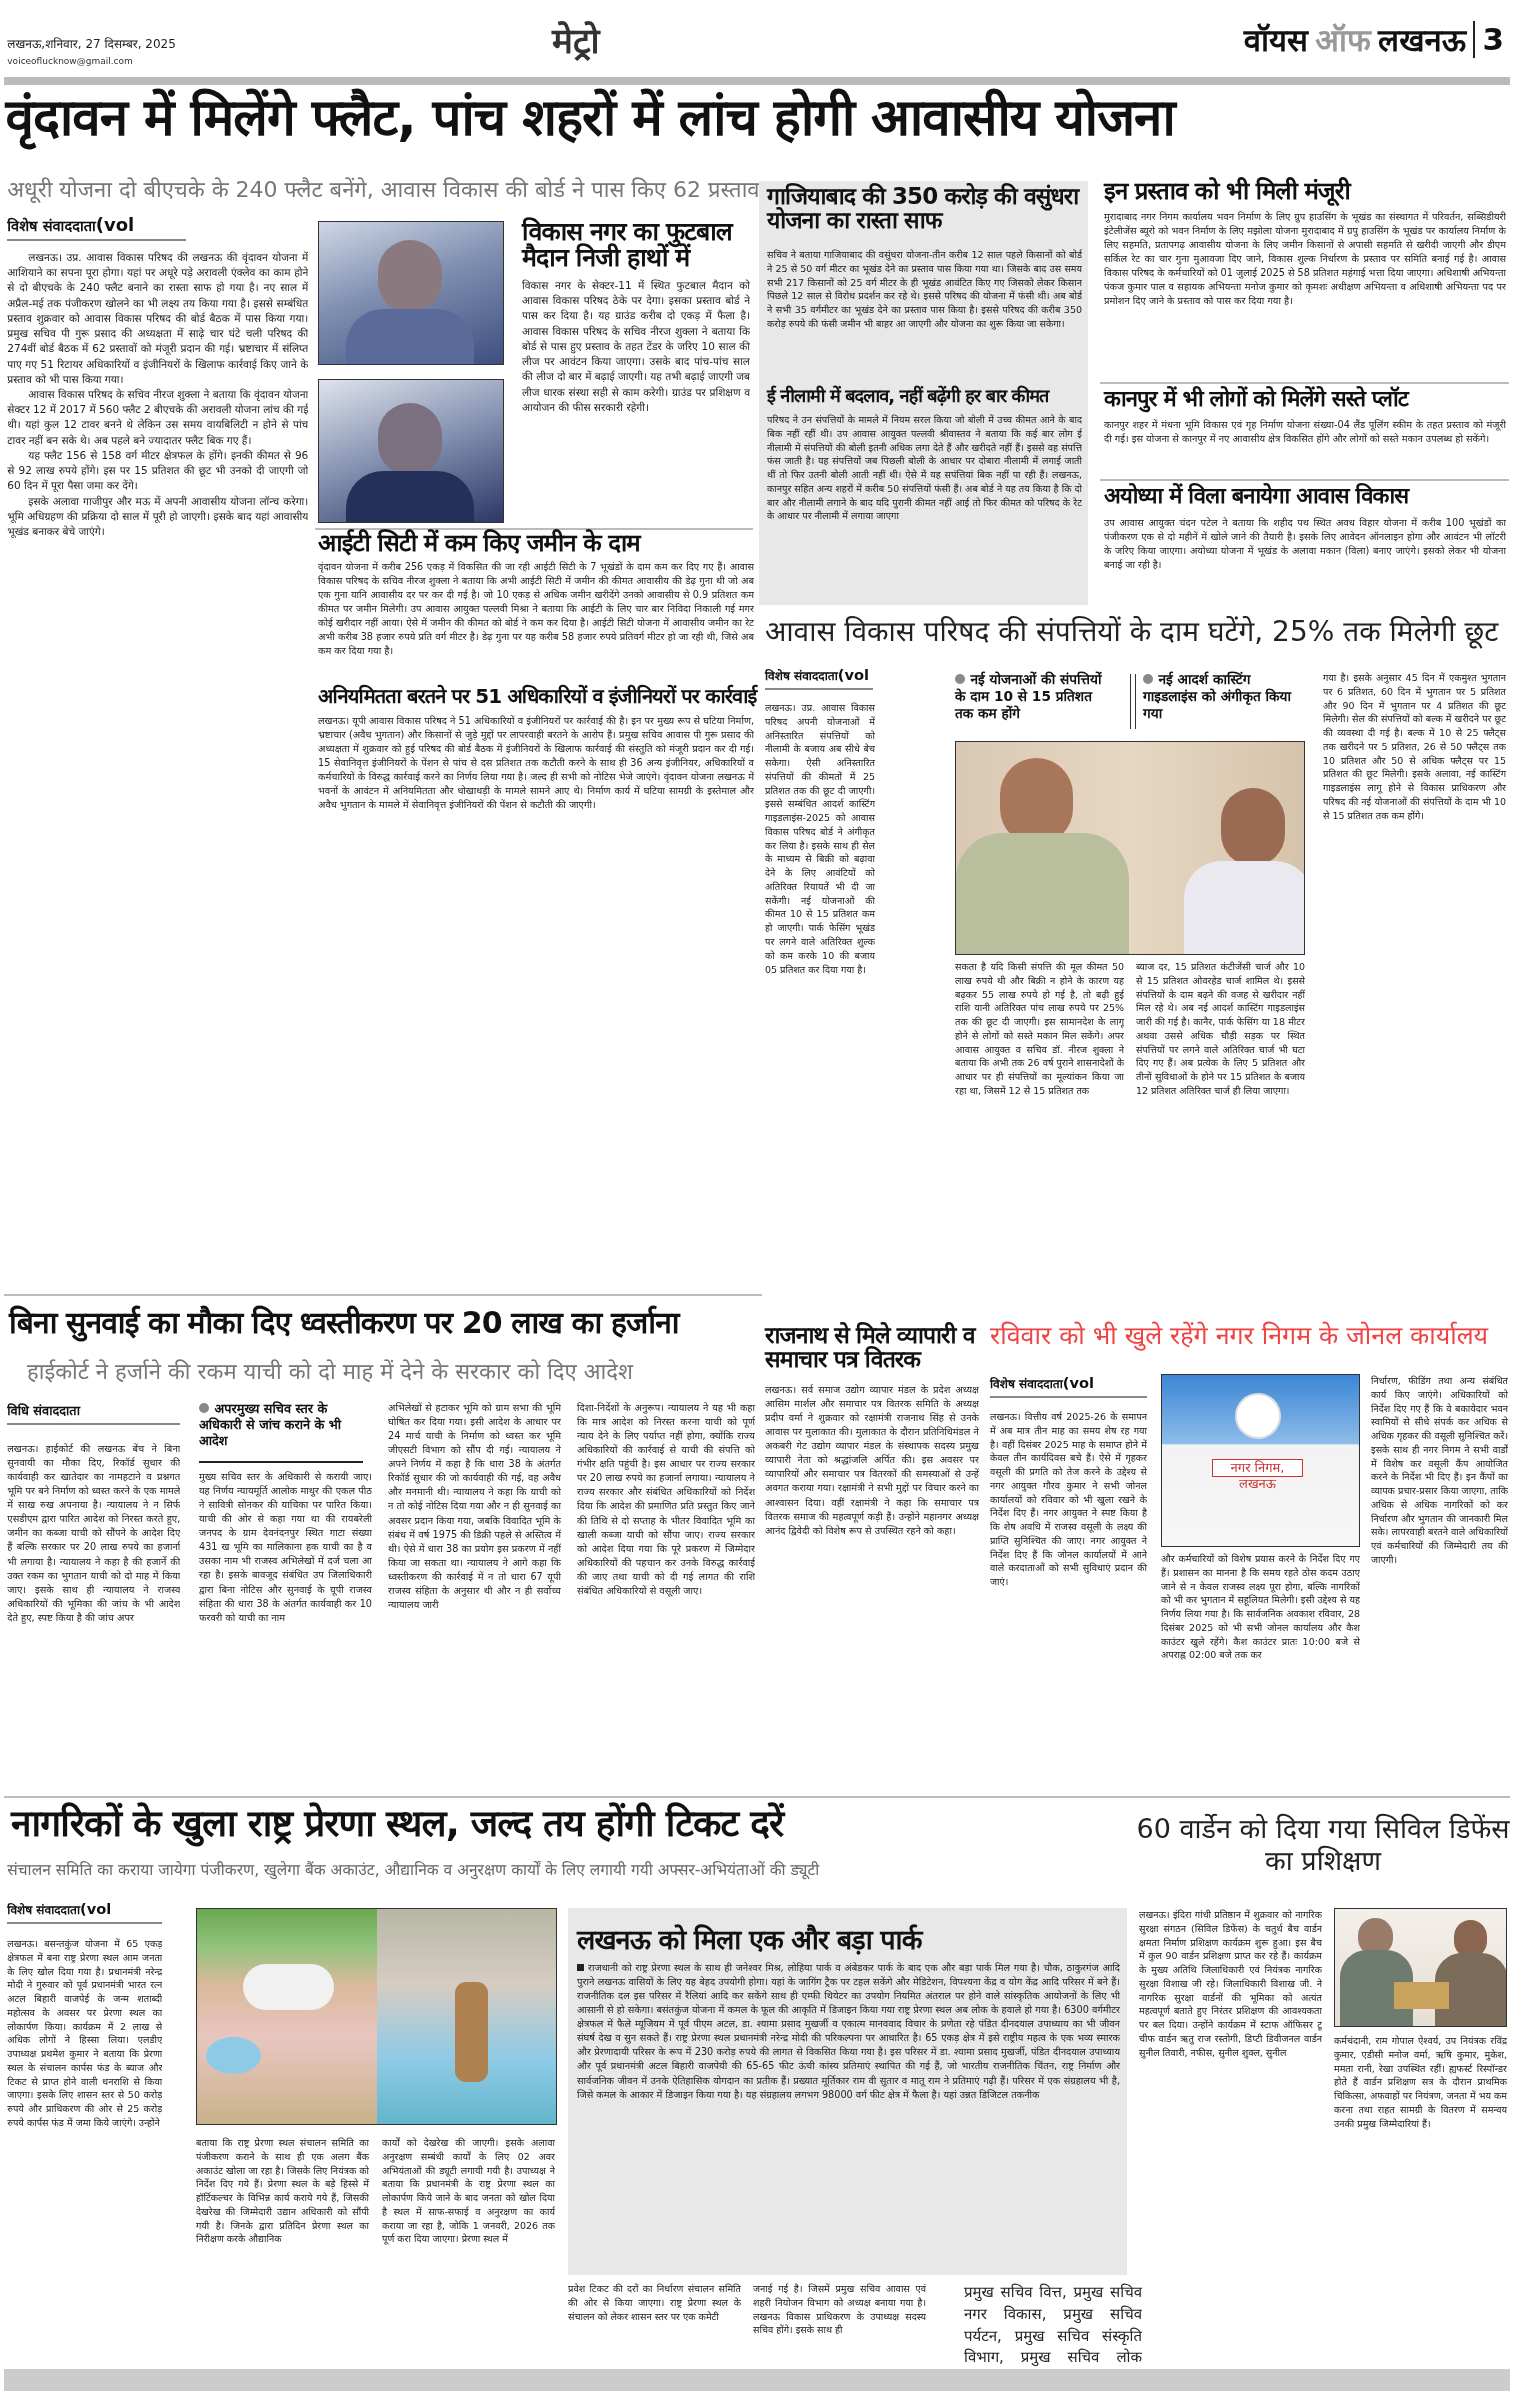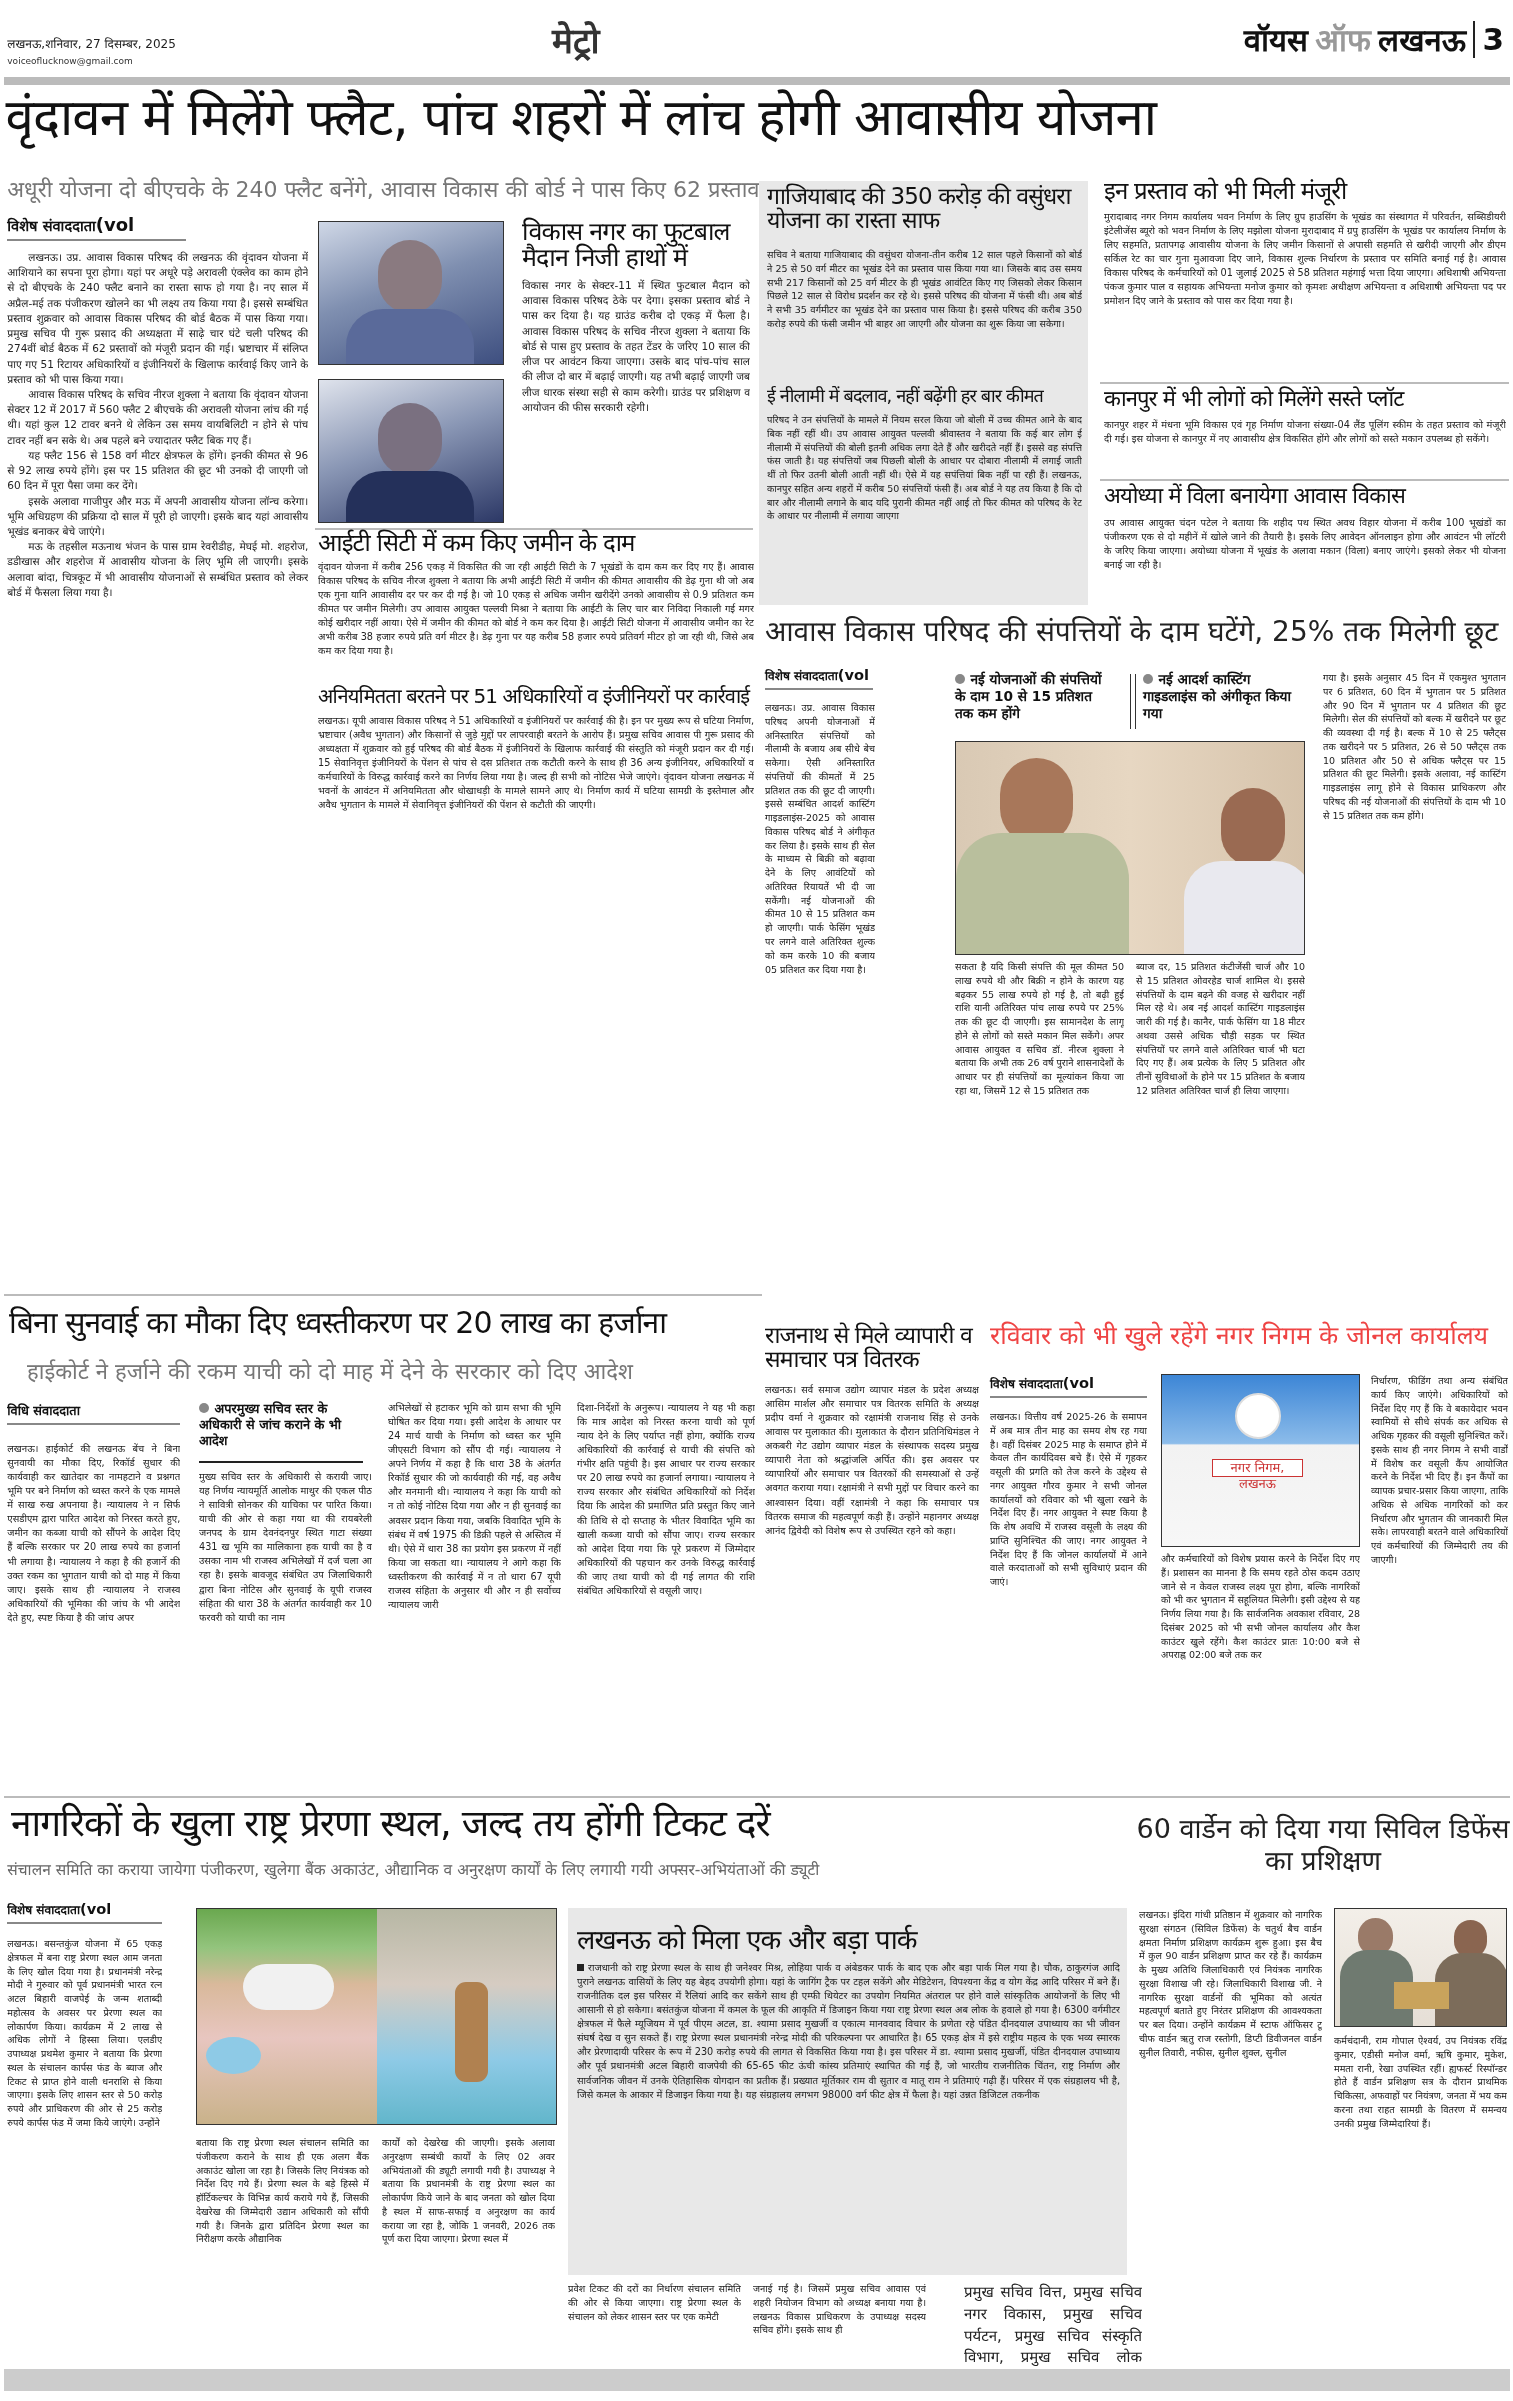--- a/index.html
+++ b/index.html
@@ -5,21 +5,21 @@
 *{box-sizing:border-box;margin:0;padding:0}
 body{width:1513px;height:2401px;background:#fff;font-family:"DejaVu Sans",sans-serif;color:#111;overflow:hidden;position:relative}
 .abs{position:absolute}
 .mast-left{left:7.3px;top:35px;font-size:12px;color:#222}
 .mast-left .email{font-size:9px;color:#333;margin-top:3.7px}
 .mast-section{left:552px;top:16.4px;font-size:35px;font-weight:bold;color:#333;font-family:"DejaVu Serif",serif}
 .mast-brand{right:9px;top:18px;font-size:31px;font-weight:bold;display:flex;align-items:center;gap:7.3px}
 .mast-brand .mid{color:#999}
 .mast-brand .bar{width:1.8px;height:37px;background:#222}
 .topbar{left:3.7px;top:77px;width:1506px;height:8.2px;background:#bbb}
-.h1{font-weight:normal;line-height:1.05;color:#111;letter-spacing:-0.9px}
+.h1{font-weight:bold;line-height:1.05;color:#111;letter-spacing:-0.9px}
 .sub{color:#777;line-height:1.1}
 .body{font-size:10.5px;line-height:1.45;color:#222;text-align:justify;overflow:hidden}
 .body p{text-indent:2em}
 .byline{font-size:14.6px;font-weight:bold;border-bottom:2.7px solid #888;padding-bottom:3.7px}
 .byline .vol{font-size:18px}
 .shade{background:#e8e8e8}
 .photo{border:1.8px solid #333;overflow:hidden}
 .rule{background:#bbb}
 .bullet{font-size:13.7px;font-weight:bold;line-height:1.25}
 .bullet .dot{display:inline-block;width:10px;height:10px;border-radius:50%;background:#888;margin-right:5.5px}
@@ -45,21 +45,20 @@
 
 <div class="abs h1" style="left:5.5px;top:91px;width:1506px;font-size:51px;white-space:nowrap">वृंदावन में मिलेंगे फ्लैट, पांच शहरों में लांच होगी आवासीय योजना</div>
 <div class="abs sub" style="left:7.3px;top:178px;width:748px;font-size:22px;white-space:nowrap">अधूरी योजना दो बीएचके के 240 फ्लैट बनेंगे, आवास विकास की बोर्ड ने पास किए 62 प्रस्ताव</div>
 
 <div class="abs byline" style="left:7.3px;top:214px;width:179px"><span>विशेष संवाददाता</span><span class="vol">(vol</span></div>
 <div class="abs body col" style="left:7.3px;top:250px;width:301px;height:1041px">
   <p>लखनऊ। उप्र. आवास विकास परिषद की लखनऊ की वृंदावन योजना में आशियाने का सपना पूरा होगा। यहां पर अधूरे पड़े अरावली एंक्लेव का काम होने से दो बीएचके के 240 फ्लैट बनाने का रास्ता साफ हो गया है। नए साल में अप्रैल-मई तक पंजीकरण खोलने का भी लक्ष्य तय किया गया है। इससे सम्बंधित प्रस्ताव शुक्रवार को आवास विकास परिषद की बोर्ड बैठक में पास किया गया। प्रमुख सचिव पी गुरू प्रसाद की अध्यक्षता में साढ़े चार घंटे चली परिषद की 274वीं बोर्ड बैठक में 62 प्रस्तावों को मंजूरी प्रदान की गई। भ्रष्टाचार में संलिप्त पाए गए 51 रिटायर अधिकारियों व इंजीनियरों के खिलाफ कार्रवाई किए जाने के प्रस्ताव को भी पास किया गया।</p>
   <p>आवास विकास परिषद के सचिव नीरज शुक्ला ने बताया कि वृंदावन योजना सेक्टर 12 में 2017 में 560 फ्लैट 2 बीएचके की अरावली योजना लांच की गई थी। यहां कुल 12 टावर बनने थे लेकिन उस समय वायबिलिटी न होने से पांच टावर नहीं बन सके थे। अब पहले बने ज्यादातर फ्लैट बिक गए हैं।</p>
   <p>यह फ्लैट 156 से 158 वर्ग मीटर क्षेत्रफल के होंगे। इनकी कीमत से 96 से 92 लाख रुपये होंगे। इस पर 15 प्रतिशत की छूट भी उनको दी जाएगी जो 60 दिन में पूरा पैसा जमा कर देंगे।</p>
   <p>इसके अलावा गाजीपुर और मऊ में अपनी आवासीय योजना लॉन्च करेगा। भूमि अधिग्रहण की प्रक्रिया दो साल में पूरी हो जाएगी। इसके बाद यहां आवासीय भूखंड बनाकर बेचे जाएंगे।</p>
-  <p>मऊ के तहसील मऊनाथ भंजन के पास ग्राम रेवरीडीह, मेघई मो. शहरोज, डडीखास और शहरोज में आवासीय योजना के लिए भूमि ली जाएगी। इसके अलावा बांदा, चित्रकूट में भी आवासीय योजनाओं से सम्बंधित प्रस्ताव को लेकर बोर्ड में फैसला लिया गया है।</p>
 </div>
 
 <div class="abs photo" style="left:318px;top:221px;width:186px;height:144px;background:linear-gradient(160deg,#cfd7e6 0%,#7f8fb0 45%,#3e4f80 100%)">
   <div style="position:absolute;left:59px;top:18px;width:64px;height:73px;border-radius:37px;background:#8a7a80"></div>
   <div style="position:absolute;left:27px;top:87px;width:128px;height:64px;border-radius:37px 37px 0 0;background:#5a6a9a"></div>
 </div>
 <div class="abs photo" style="left:318px;top:379px;width:186px;height:144px;background:linear-gradient(160deg,#dfe3ec 0%,#8a97b5 45%,#2c3866 100%)">
   <div style="position:absolute;left:59px;top:23px;width:64px;height:73px;border-radius:37px;background:#7a7080"></div>
   <div style="position:absolute;left:27px;top:91px;width:128px;height:55px;border-radius:37px 37px 0 0;background:#24305a"></div>
 </div>

